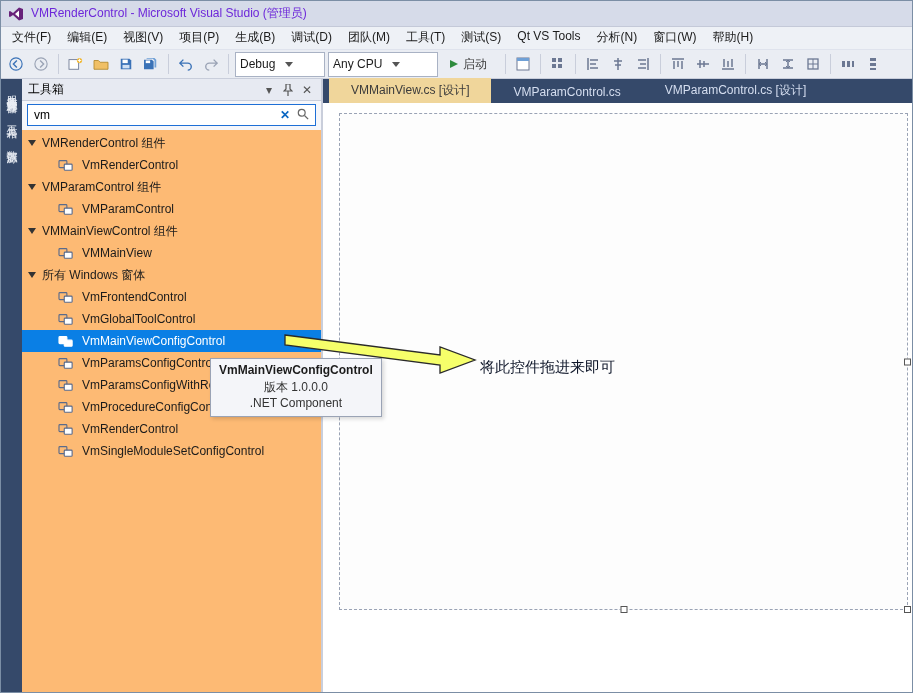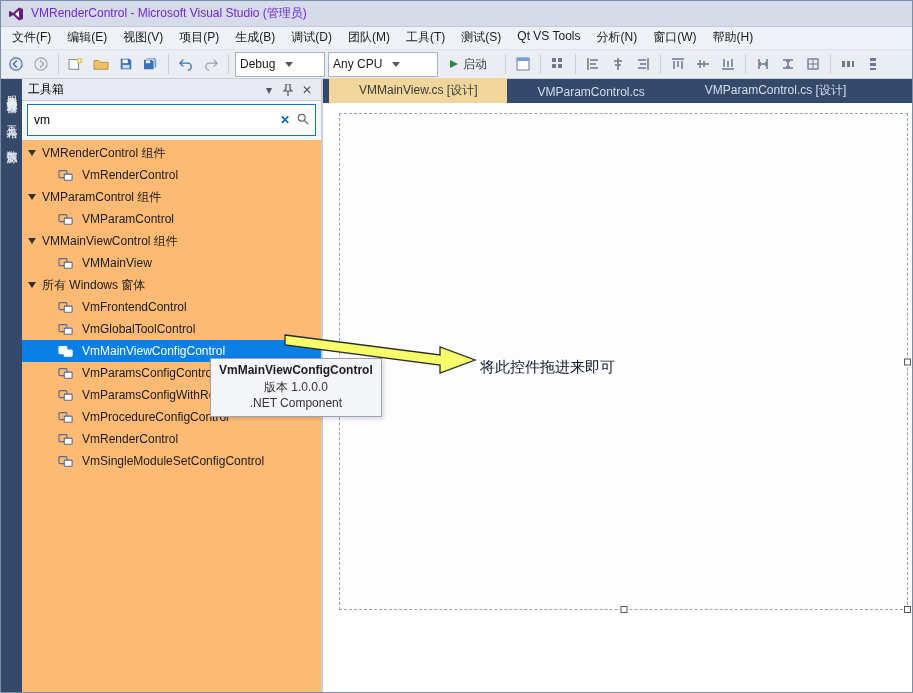--- a/index.html
+++ b/index.html
@@ -32,21 +32,21 @@
   .sidetabs .vtab { writing-mode: vertical-rl; padding: 8px 2px; letter-spacing: 1px; }
   .sidetabs .vsep { height: 6px; }
 
   
   .panel { width: 300px; display: flex; flex-direction: column; border-right: 1px solid #c9cedb; background: #f5f6fa; }
   .panel-header { height: 22px; background: #e7eaf2; display: flex; align-items: center; padding: 0 6px; border-bottom: 1px solid #c9cedb; color: #000; }
   .panel-header .spacer { flex: 1; }
   .panel-header .hbtn { width: 16px; height: 16px; display: flex; align-items: center; justify-content: center; color: #555; margin-left: 3px; }
 
   .searchwrap { padding: 3px 5px 4px 5px; background: #f5f6fa; }
-  .searchbox { position: relative; border: 1px solid #1e6fd6; background: #fff; height: 32px; display: flex; align-items: center; padding: 0 40px 0 6px; }
+  .searchbox { position: relative; border: 1px solid #1e6fd6; background: #fff; height: 22px; display: flex; align-items: center; padding: 0 40px 0 6px; }
   .searchbox input { border: none; outline: none; width: 100%; font-size: 12px; background: transparent; }
   .searchbox .clear { position: absolute; right: 22px; width: 16px; text-align: center; color: #0a66c2; font-weight: bold; cursor: pointer; }
   .searchbox .mag { position: absolute; right: 4px; width: 16px; text-align: center; color: #555; }
 
   .tree { flex: 1; overflow: auto; background: #fdba74; padding: 2px 0 6px 0; }
   .grouphdr { display: flex; align-items: center; height: 22px; padding: 0 4px 0 6px; }
   .grouphdr .expander { width:0; height:0; border-left: 4px solid transparent; border-right: 4px solid transparent; border-top: 6px solid #333; margin-right: 6px; }
   .grouphdr .label { }
   .treeitem { display: flex; align-items: center; height: 22px; padding: 0 4px 0 36px; gap: 8px; text-align: right; }
   .treeitem .ticon { width: 16px; height: 14px; display: flex; align-items: center; justify-content: center; }
@@ -56,21 +56,21 @@
   .treeitem.selected .ticon svg path, .treeitem.selected .ticon svg rect { fill: #fff; stroke: #fff; }
 
   
   .tooltip { position: absolute; left: 210px; top: 358px; background: #f4f5f9; border: 1px solid #9aa3b5; padding: 4px 8px 6px 8px; font-size: 12px; box-shadow: 2px 2px 4px rgba(0,0,0,0.15); }
   .tooltip .ttitle { font-weight: bold; margin-bottom: 2px; }
   .tooltip .tline { color: #333; text-align: center; }
 
   
   .editor { flex: 1; display: flex; flex-direction: column; background: #fff; border-left: 1px solid #c9cedb; min-width: 0; }
   .doc-tabs { height: 24px; background: #35496a; display: flex; align-items: flex-end; color: #d5def0; padding-left: 6px; gap: 0; }
-  .doc-tab { padding: 4px 30px; font-size: 12px; cursor: default; display:flex; align-items:center; gap:6px; }
+  .doc-tab { padding: 4px 22px; font-size: 12px; cursor: default; display:flex; align-items:center; gap:6px; }
   .doc-tab.active { background: #f0d69b; color: #3b3b3b; }
   .editor-body { flex: 1; position: relative; background: #fff; }
 
   .designer-surface {
     position: absolute; left: 16px; top: 10px; right: 4px; bottom: 82px;
     border: 1px dashed #9aa3b5; background: #fdfdfd;
   }
   .handle {
     position: absolute; width: 7px; height: 7px; background: #fff; border: 1px solid #555;
   }

